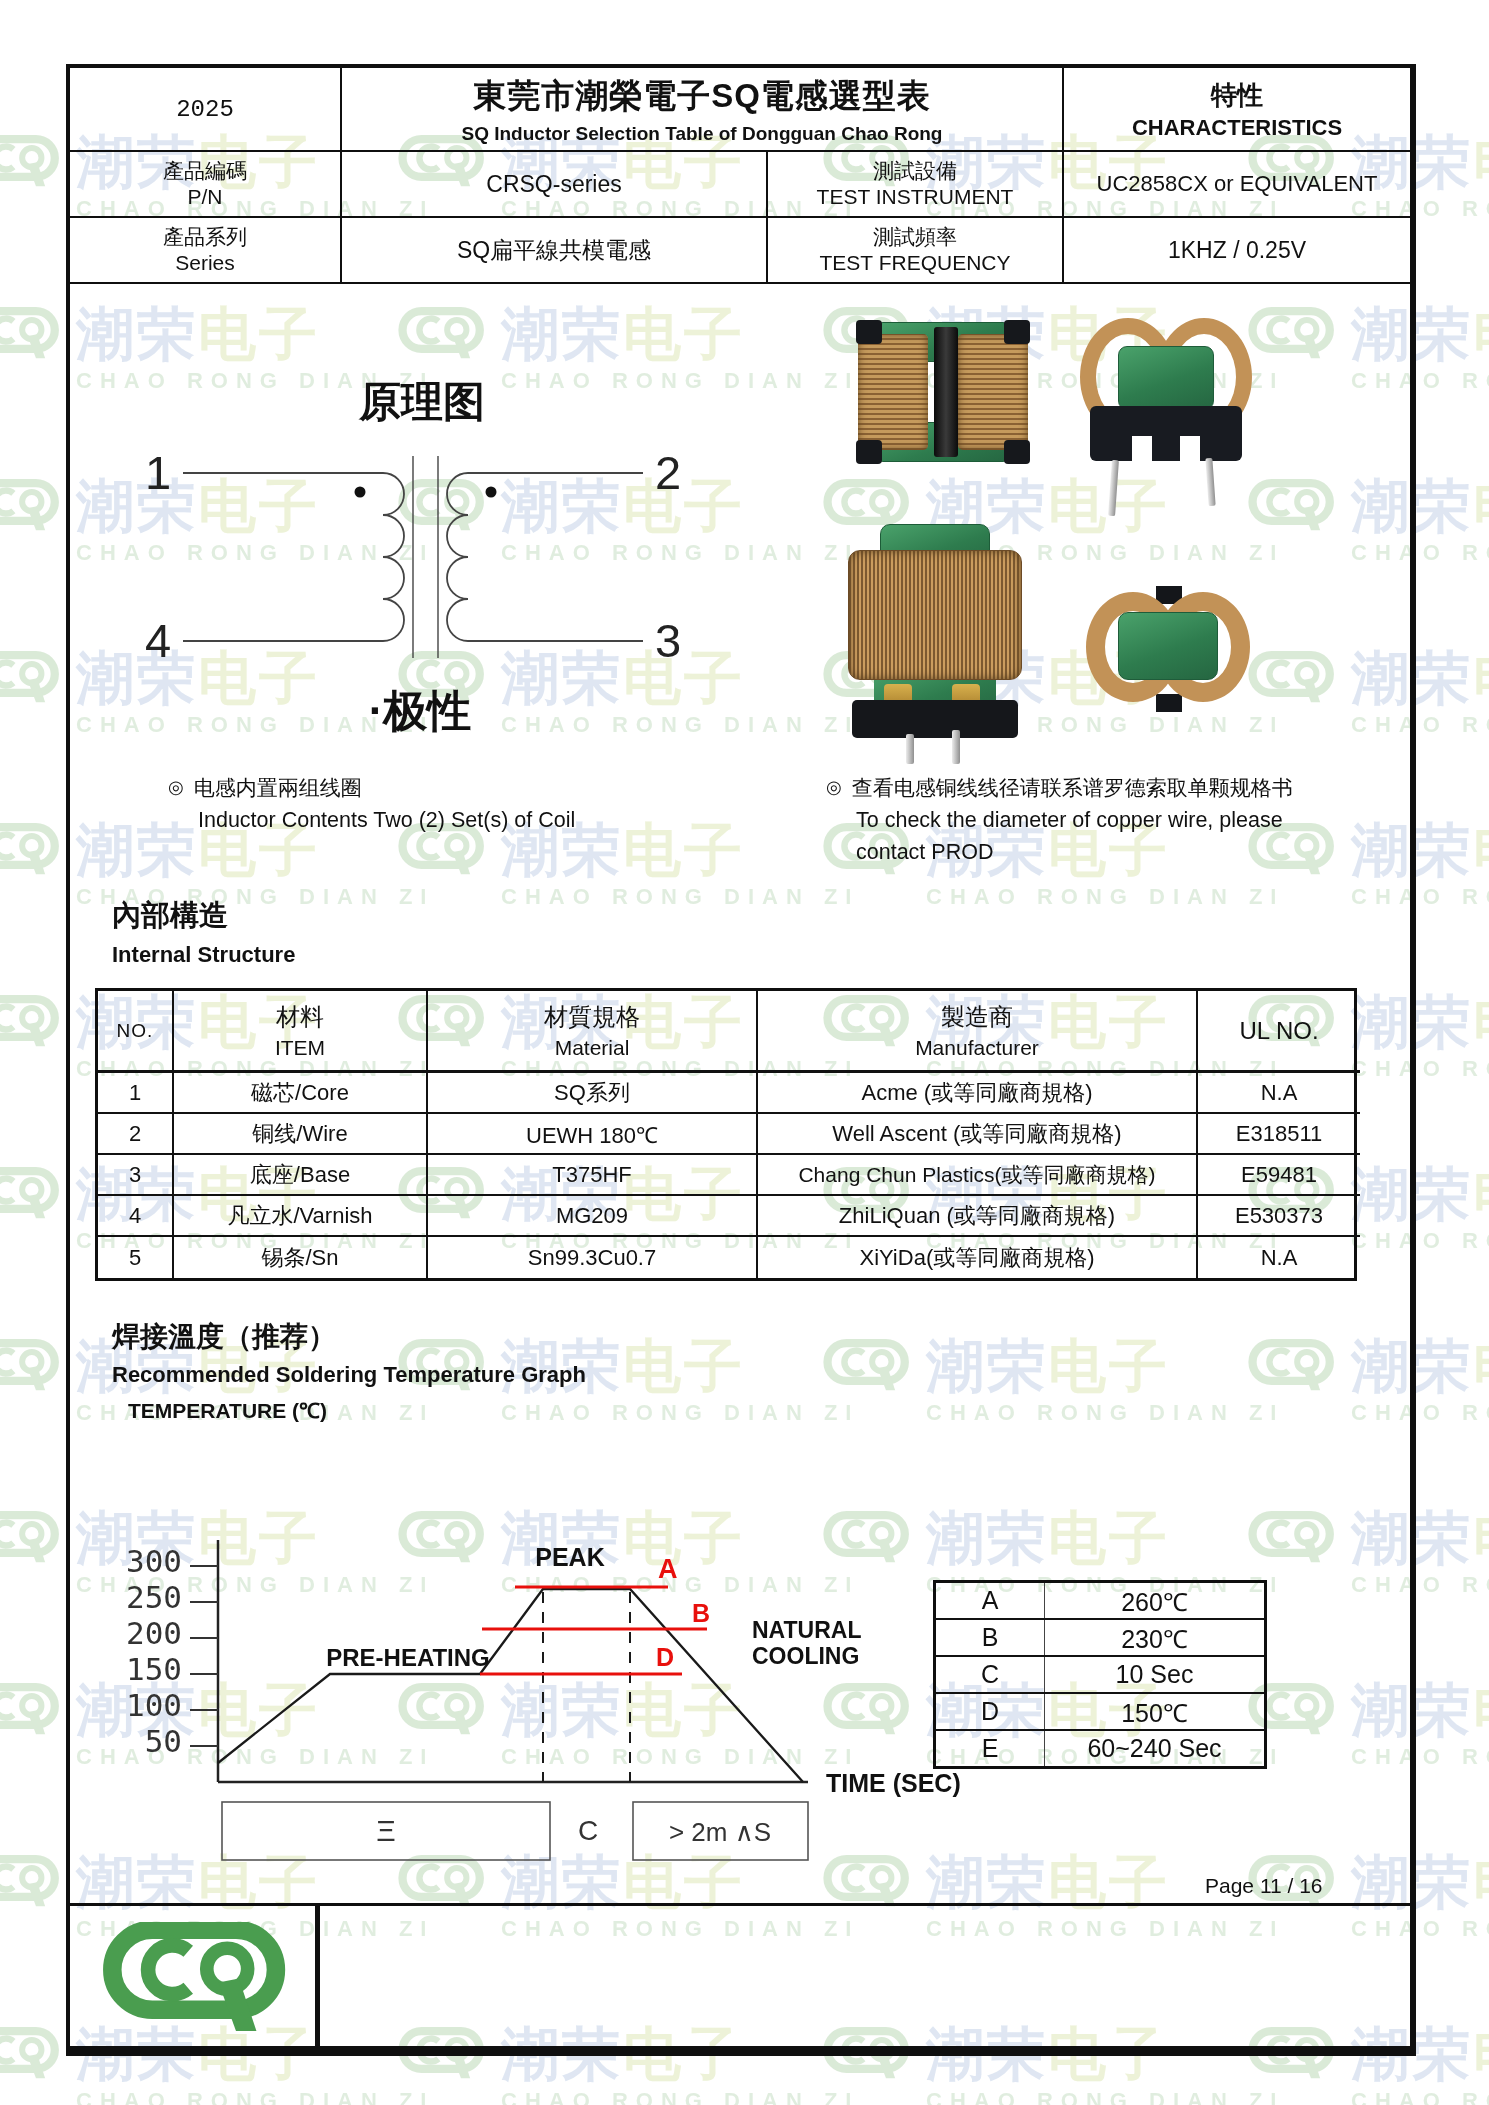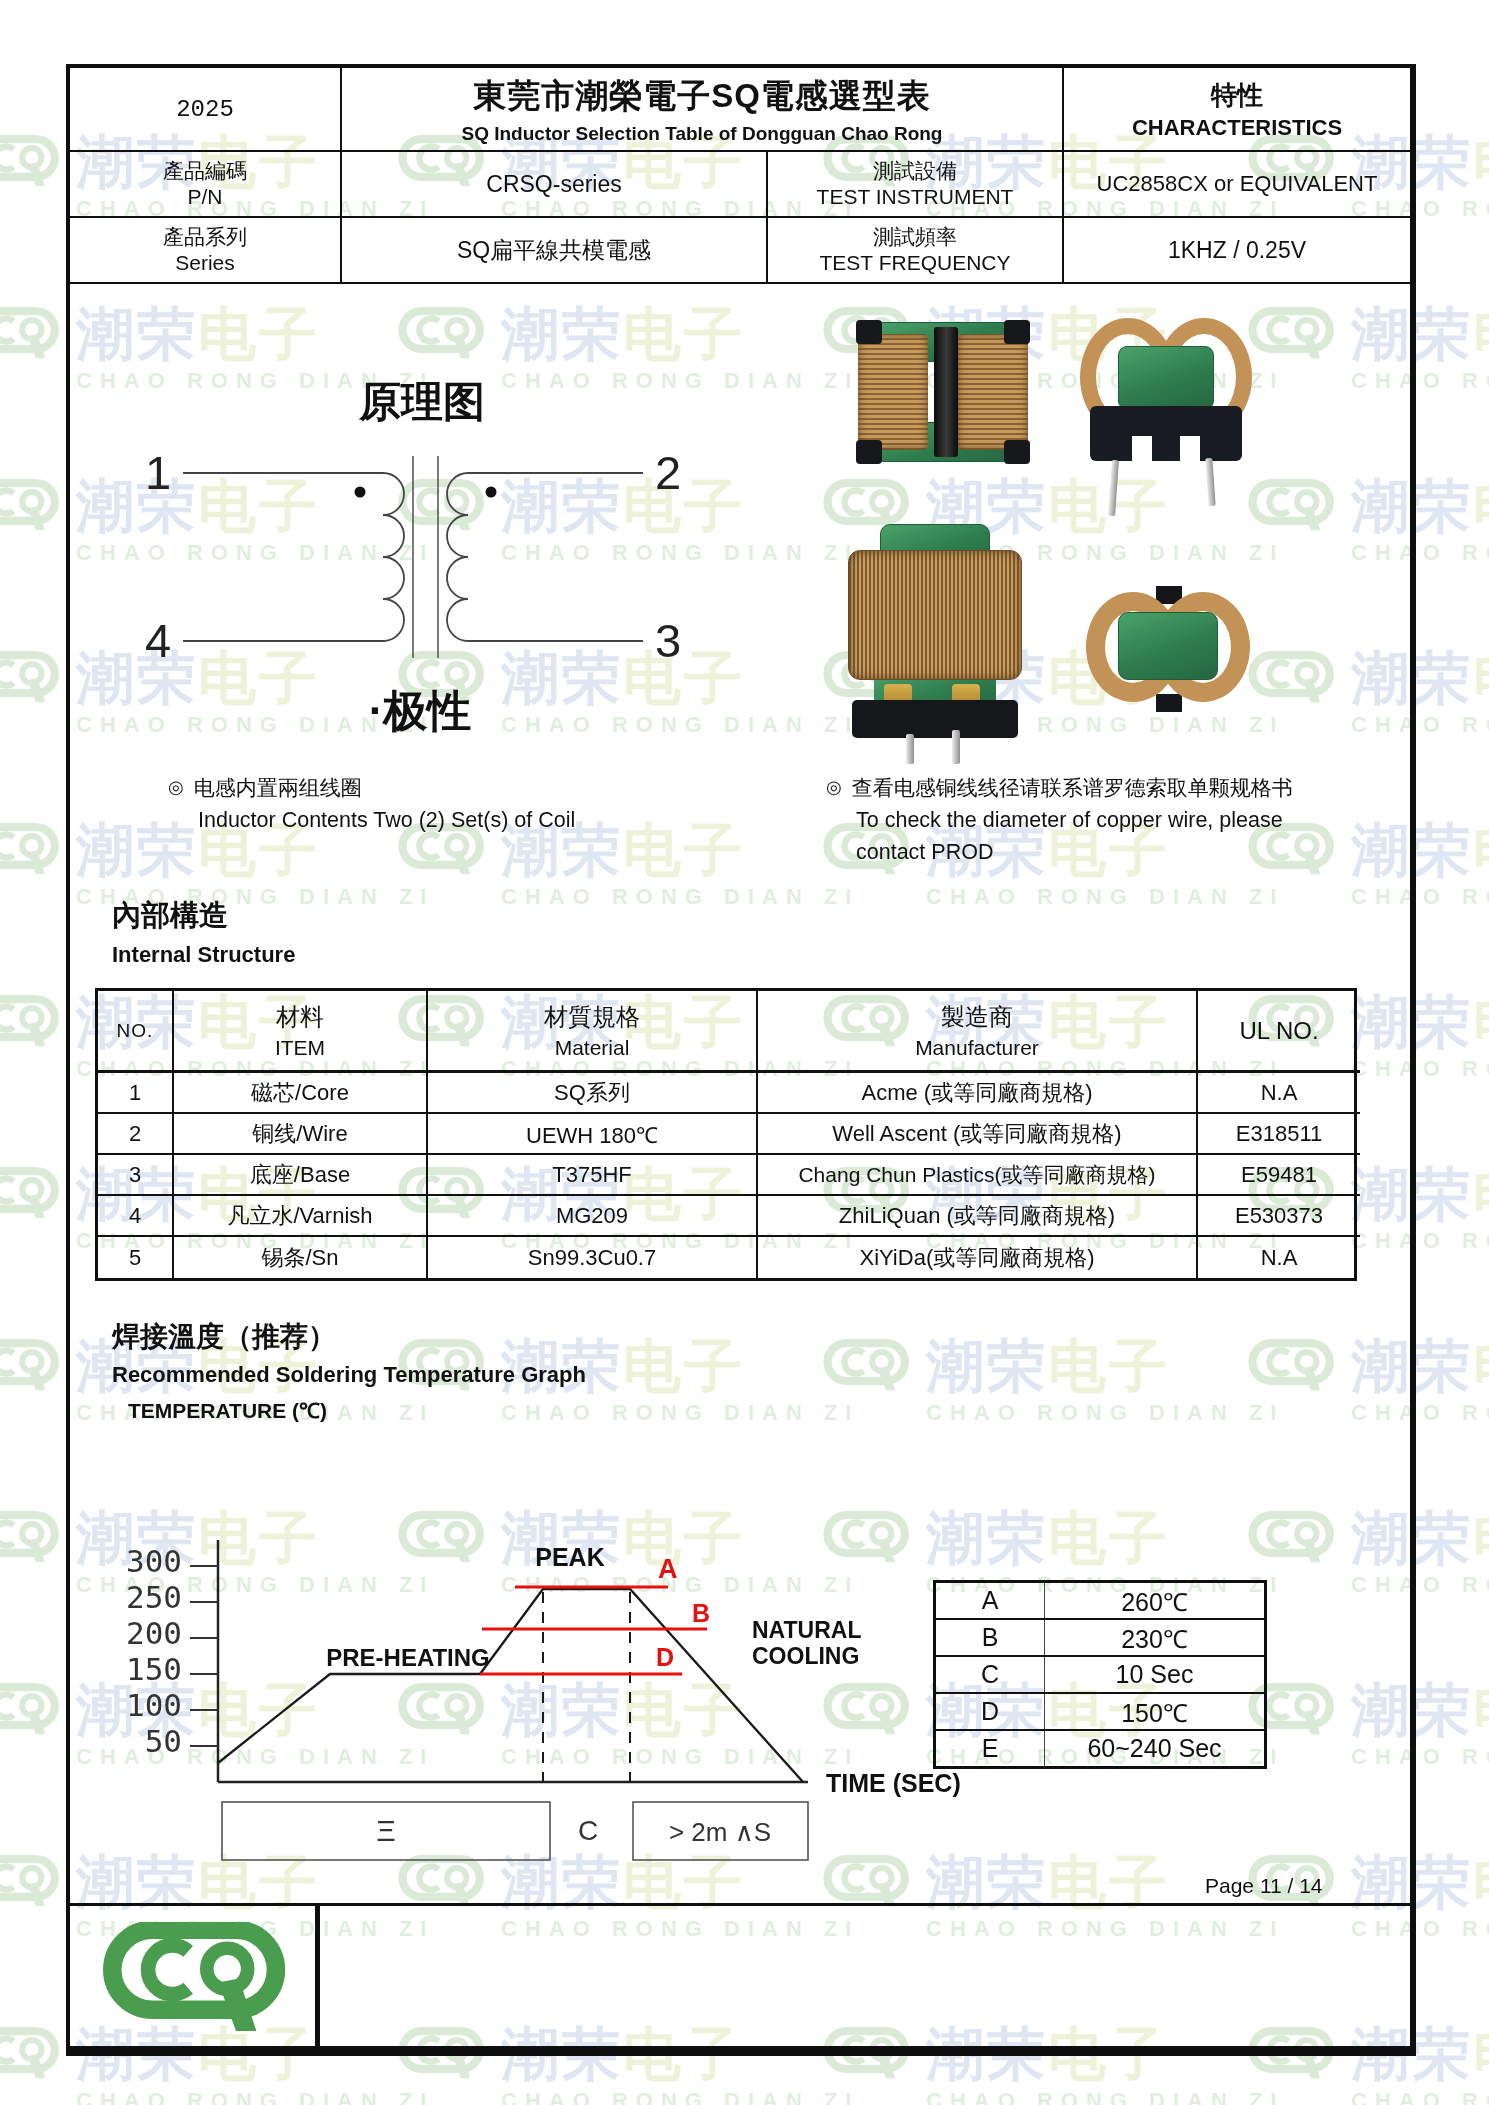--- a/index.html
+++ b/index.html
@@ -926,21 +926,21 @@
     <div class="lrow">
       <div class="lk">D</div>
       <div class="lv">150℃</div>
     </div>
     <div class="lrow">
       <div class="lk">E</div>
       <div class="lv">60~240 Sec</div>
     </div>
   </div>
 
-  <div class="abs pagelab">Page 11 / 14</div>
+  <div class="abs pagelab">Page 11 / 16</div>
 
   <div class="abs fbox">
     <div class="fdiv"></div>
     <svg style="position:absolute;left:28px;top:16px;" width="200" height="112" viewBox="0 0 200 115">
       <rect x="12" y="8" width="168" height="82" rx="41" fill="none" stroke="#4a9d4f" stroke-width="19"></rect>
       <path d="M 90,30 A 25,25 0 1 0 90,68" fill="none" stroke="#4a9d4f" stroke-width="15"></path>
       <circle cx="130" cy="48" r="21" fill="none" stroke="#4a9d4f" stroke-width="14"></circle>
       <path d="M 121,62 L 139,112 L 160,112 L 142,58 Z" fill="#4a9d4f"></path>
     </svg>
   </div>

